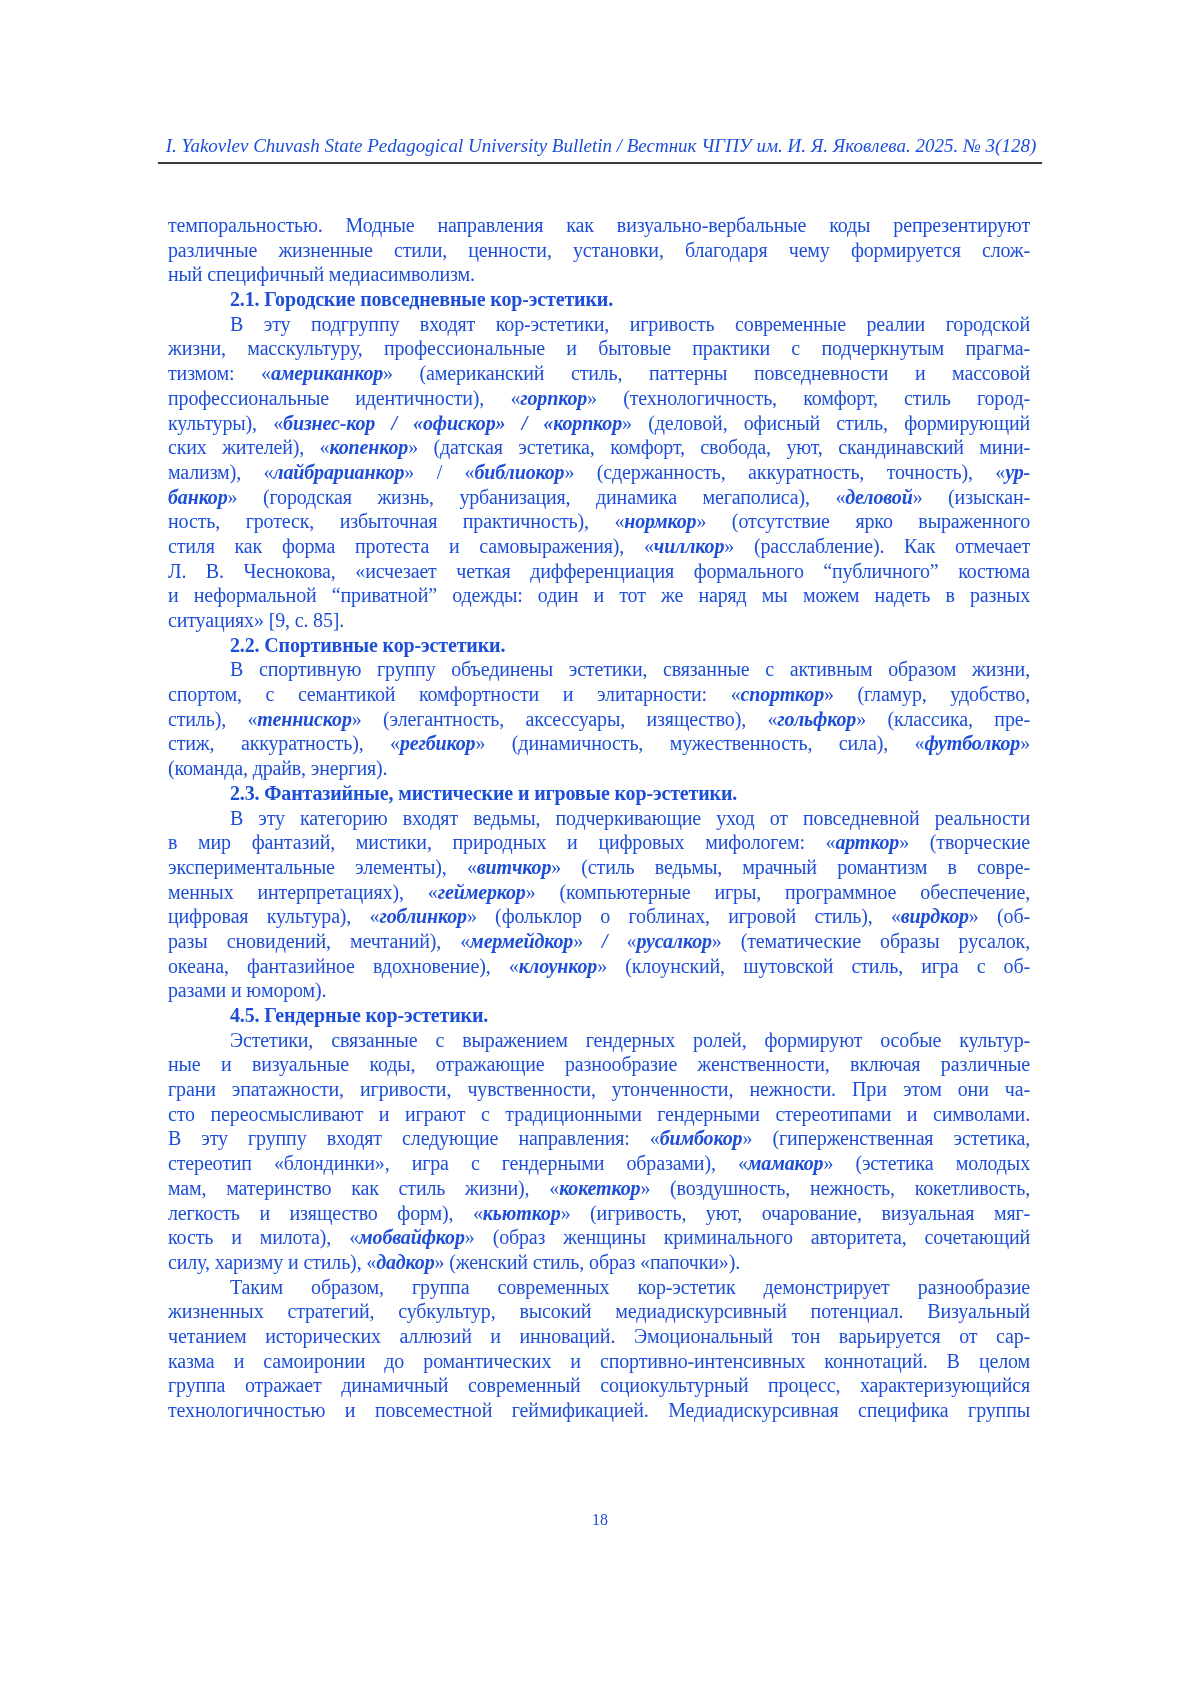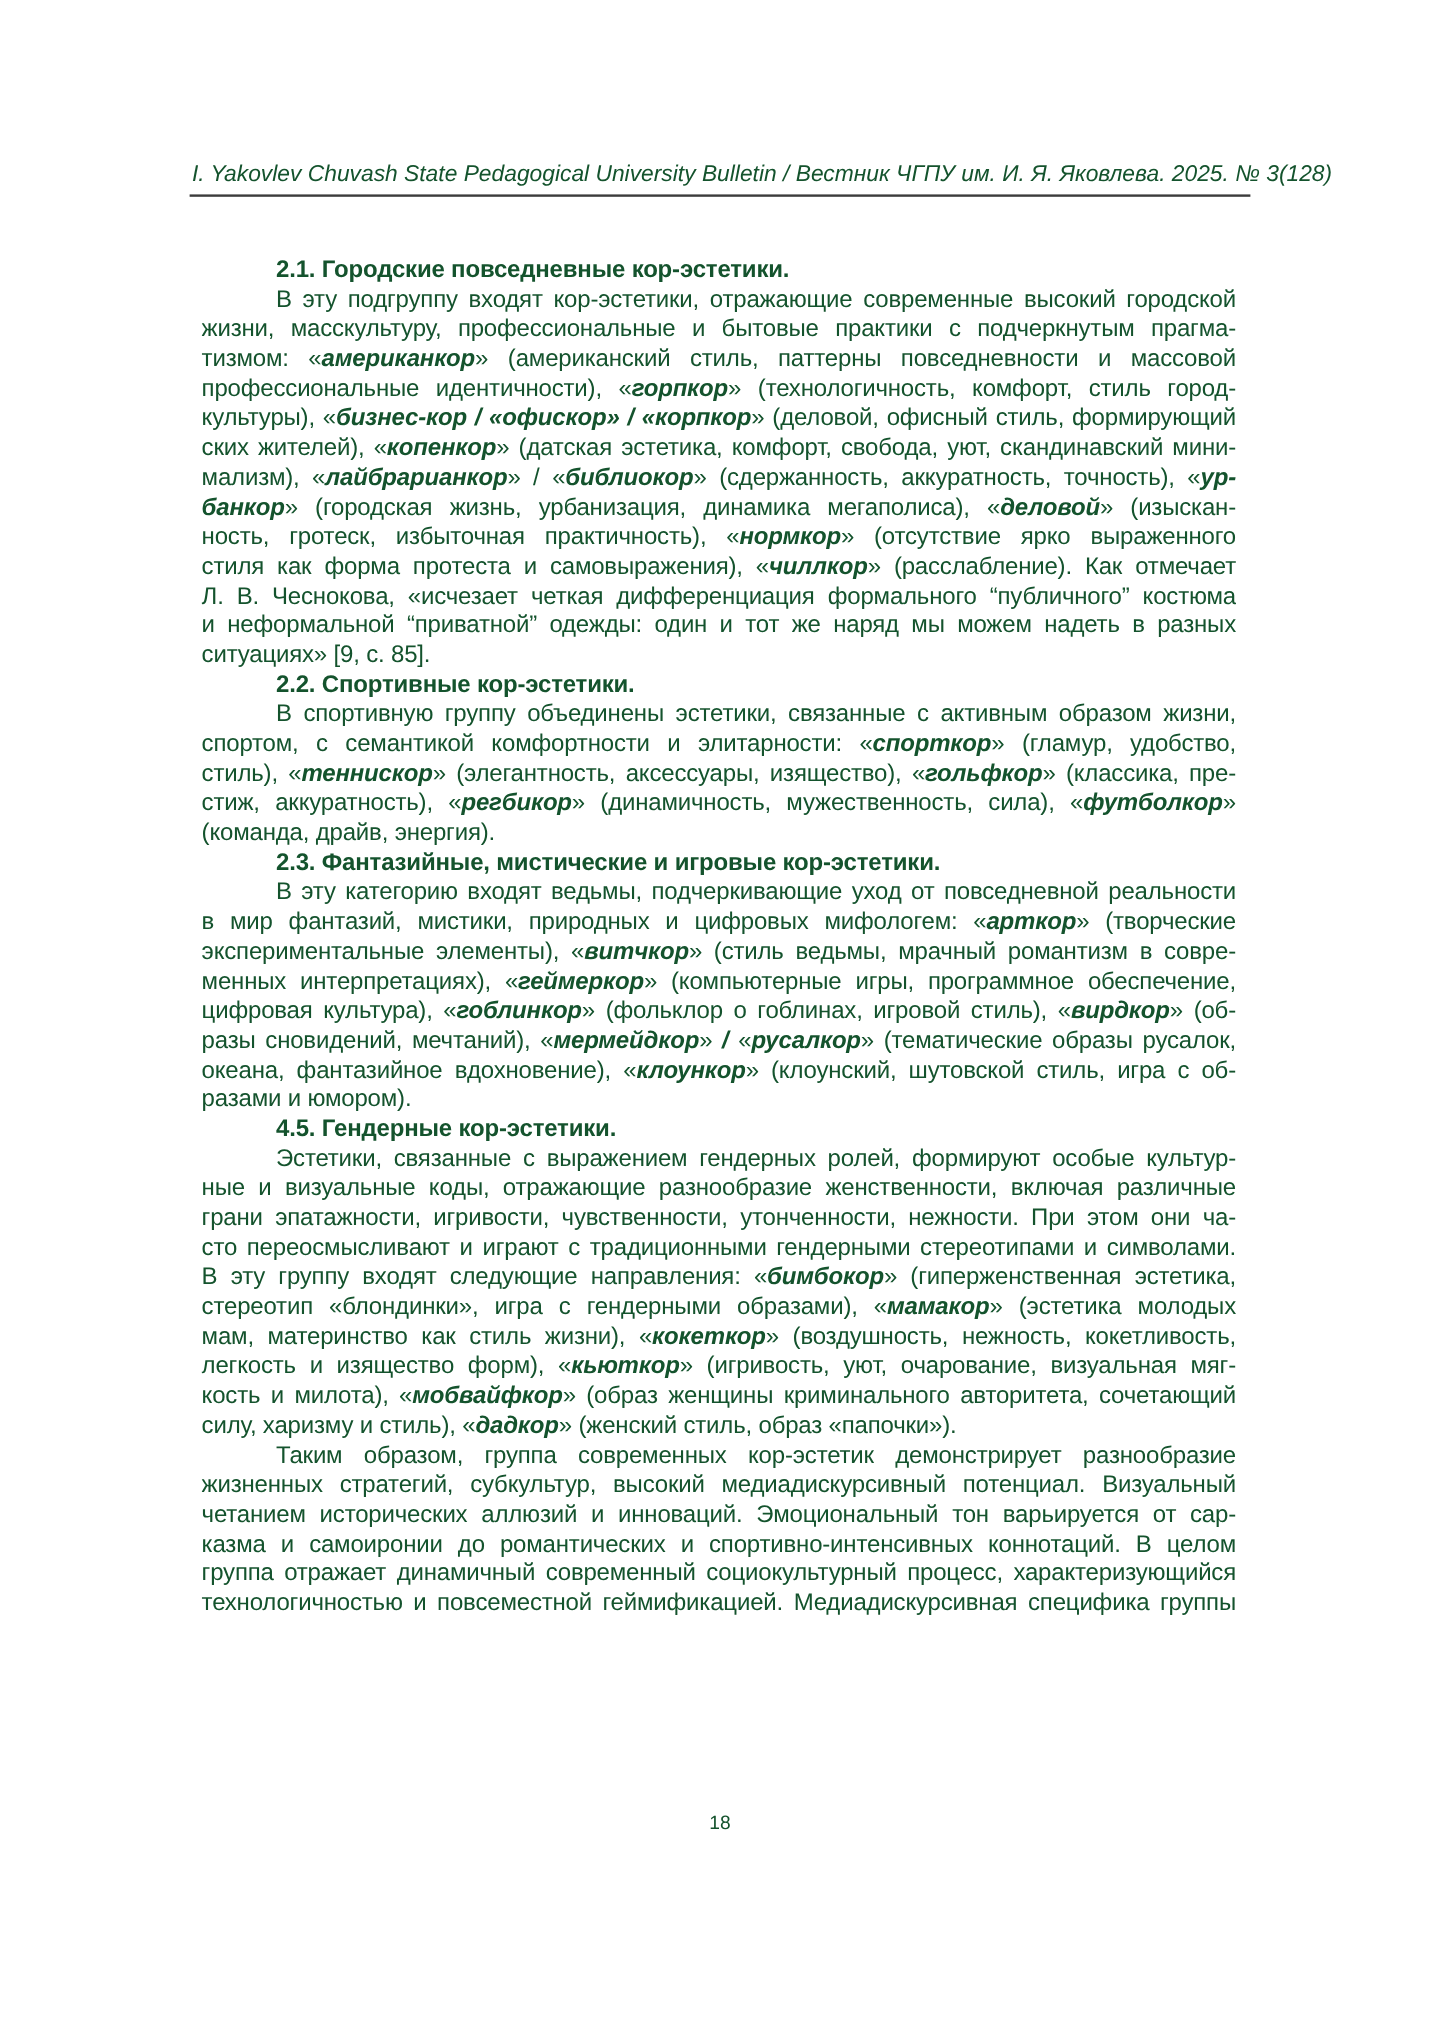--- a/index.html
+++ b/index.html
@@ -1,22 +1,22 @@
 <!DOCTYPE html>
 <html lang="ru"><head>
 <meta charset="utf-8">
 <style>
   html, body { margin: 0; padding: 0; background: #e8e8e8; }
   .page {
     position: relative;
     width: 1200px;
     height: 1697px;
     background: #ffffff;
-    font-family: Liberation Sans, sans-serif;
-    color: #14532d;
+    font-family: Liberation Serif, serif;
+    color: #1d4ed8;
     margin: 0 auto;
     overflow: hidden;
   }
   .running-header {
     position: absolute;
     top: 135px;
     left: 160px;
     width: 882px;
     text-align: center;
     font-style: italic;
@@ -62,23 +62,28 @@
     font-size: 16px;
   }
 </style>
 </head>
 <body>
 
 <div class="page">
   <div class="running-header">I. Yakovlev Chuvash State Pedagogical University Bulletin / Вестник ЧГПУ им. И. Я. Яковлева. 2025. № 3(128)</div>
   <div class="header-rule"></div>
   <div class="page-body">
+      <div>
+        <div class="ln">темпоральностью. Модные направления как визуально-вербальные коды репрезентируют</div>
+        <div class="ln">различные жизненные стили, ценности, установки, благодаря чему формируется слож-</div>
+        <div class="ln last">ный специфичный медиасимволизм.</div>
+      </div>
       <div class="ln heading indent">2.1. Городские повседневные кор-эстетики.</div>
       <div>
-        <div class="ln indent">В эту подгруппу входят кор-эстетики, отражающие современные высокий городской</div>
+        <div class="ln indent">В эту подгруппу входят кор-эстетики, игривость современные реалии городской</div>
         <div class="ln">жизни, масскультуру, профессиональные и бытовые практики с подчеркнутым прагма-</div>
         <div class="ln">тизмом: «<b><i>американкор</i></b>» (американский стиль, паттерны повседневности и массовой</div>
         <div class="ln">профессиональные идентичности), «<b><i>горпкор</i></b>» (технологичность, комфорт, стиль город-</div>
         <div class="ln">культуры), «<b><i>бизнес-кор / «офискор» / «корпкор</i></b>» (деловой, офисный стиль, формирующий</div>
         <div class="ln">ских жителей), «<b><i>копенкор</i></b>» (датская эстетика, комфорт, свобода, уют, скандинавский мини-</div>
         <div class="ln">мализм), «<b><i>лайбрарианкор</i></b>» / «<b><i>библиокор</i></b>» (сдержанность, аккуратность, точность), «<b><i>ур-</i></b></div>
         <div class="ln"><b><i>банкор</i></b>» (городская жизнь, урбанизация, динамика мегаполиса), «<b><i>деловой</i></b>» (изыскан-</div>
         <div class="ln">ность, гротеск, избыточная практичность), «<b><i>нормкор</i></b>» (отсутствие ярко выраженного</div>
         <div class="ln">стиля как форма протеста и самовыражения), «<b><i>чиллкор</i></b>» (расслабление). Как отмечает</div>
         <div class="ln">Л. В. Чеснокова, «исчезает четкая дифференциация формального “публичного” костюма</div>

